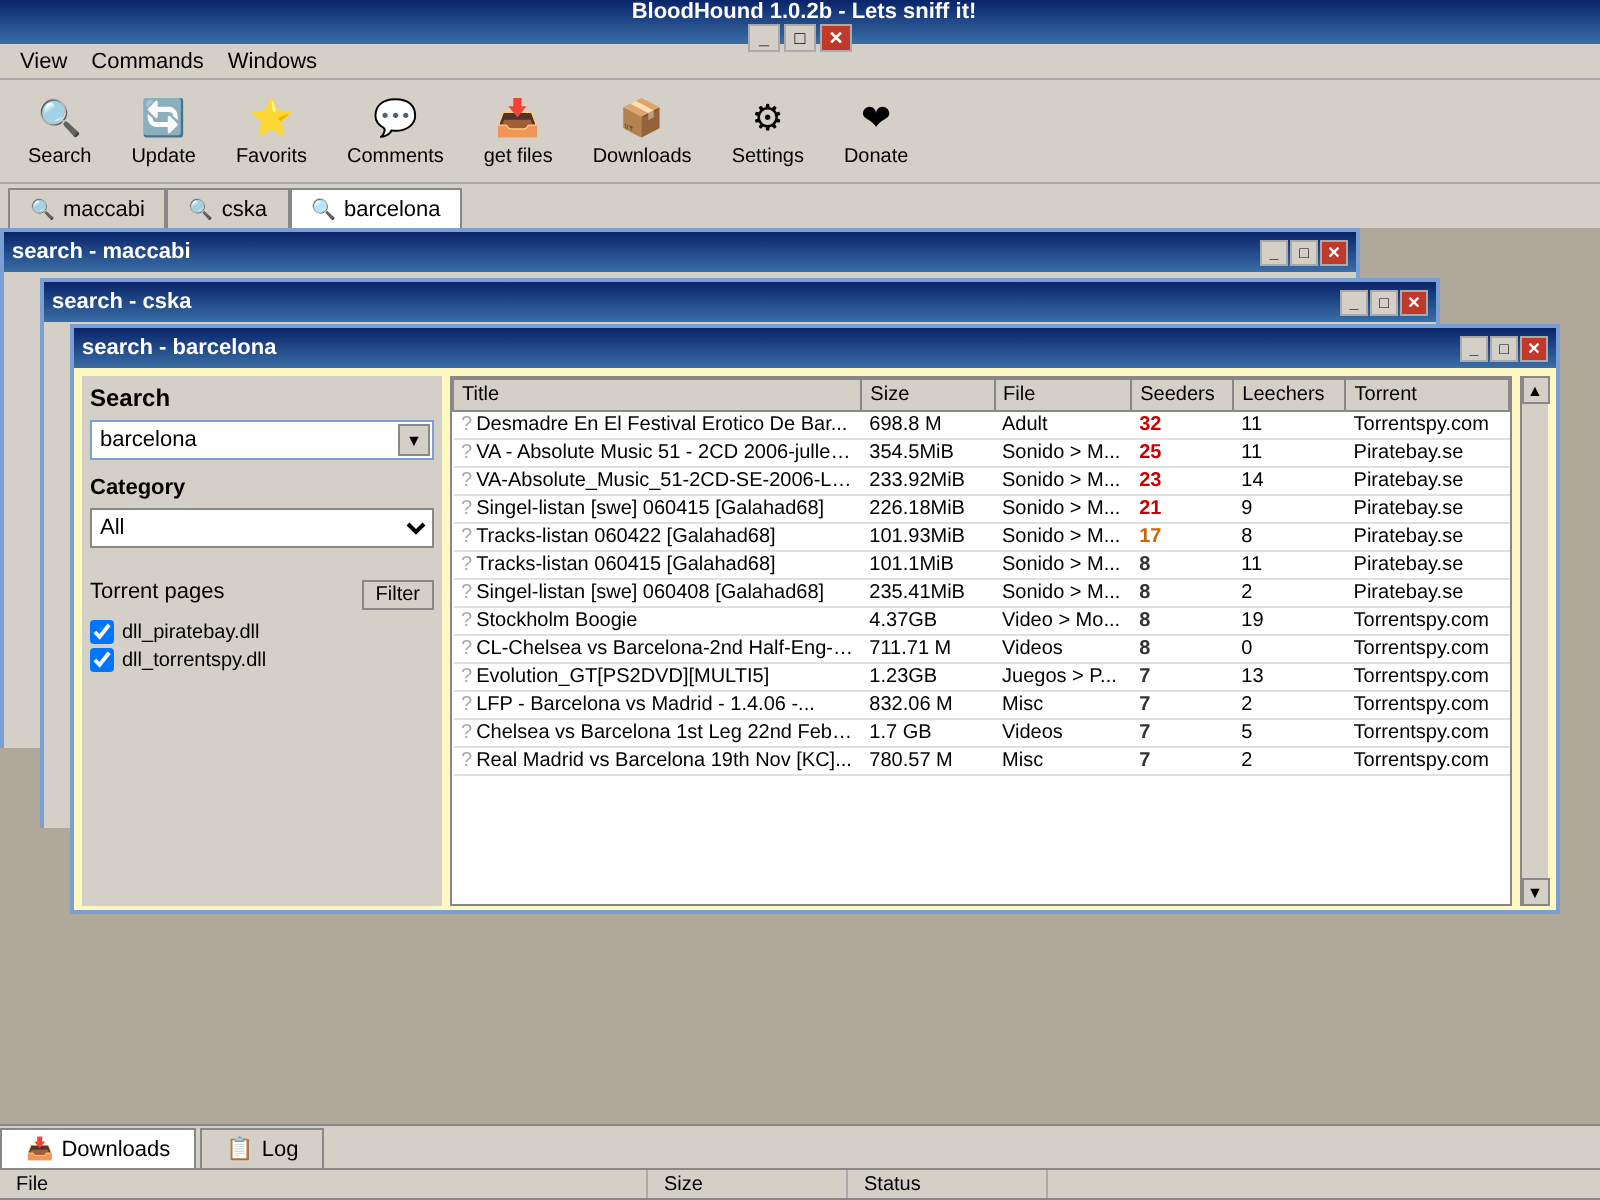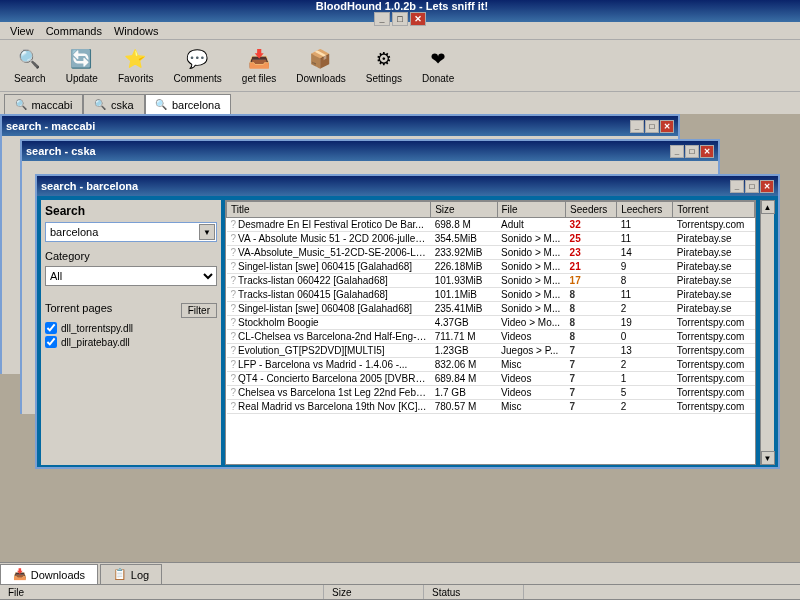--- a/index.html
+++ b/index.html
@@ -114,23 +114,23 @@
     }
     .search-window-cska {
       position: absolute;
       top: 25px; left: 20px;
       width: 700px;
       background: #d4d0c8;
       border: 2px solid #7a9fd4;
     }
     .search-window-barcelona {
       position: absolute;
-      top: 60px; left: 35px;
+      top: 48px; left: 35px;
       width: 745px;
-      background: #0369a1;
+      background: #fef9c3;
       border: 2px solid #7a9fd4;
     }
 
     .win-title-bar {
       background: linear-gradient(to bottom, #0a246a, #3a6ea5);
       color: white;
       height: 20px;
       display: flex;
       align-items: center;
       justify-content: space-between;
@@ -187,39 +187,39 @@
       position: absolute;
       right: 2px; top: 2px;
       width: 16px; height: 16px;
       background: #d4d0c8;
       border: 1px solid #888;
       display: flex; align-items: center; justify-content: center;
       cursor: pointer;
       font-size: 8px;
     }
     .category-title {
-      font-weight: normal;
+      font-weight: bold;
       font-size: 11px;
       margin-bottom: 4px;
     }
     .category-select {
       width: 100%;
       height: 20px;
       border: 1px solid #888;
       background: white;
       font-size: 11px;
       margin-bottom: 8px;
     }
     .torrent-pages-title {
       font-size: 11px;
       margin-bottom: 4px;
     }
     .torrent-pages-header {
       display: flex;
-      align-items: center;
+      align-items: flex-start;
       justify-content: space-between;
       margin-bottom: 4px;
       gap: 35px;
     }
     .filter-btn {
       padding: 1px 6px;
       border: 1px solid #888;
       background: #d4d0c8;
       cursor: pointer;
       font-size: 10px;
@@ -453,25 +453,25 @@
           <select class="category-select">
             <option>All</option>
           </select>
         </div>
         <div class="torrent-pages-header">
           <span class="torrent-pages-title">Torrent pages</span>
           <button class="filter-btn">Filter</button>
         </div>
         <div class="checkbox-item">
           <input type="checkbox" checked="" style="">
-          <span>dll_torrentspy.dll</span>
+          <span>dll_piratebay.dll</span>
         </div>
         <div class="checkbox-item">
           <input type="checkbox" checked="" style="">
-          <span>dll_piratebay.dll</span>
+          <span>dll_torrentspy.dll</span>
         </div>
       </div>
 
       <div class="results-area">
         <table class="results-table">
           <thead>
             <tr>
               <th style="min-width:180px;">Title</th>
               <th style="min-width:65px;">Size</th>
               <th style="min-width:65px;">File</th>
@@ -563,28 +563,20 @@
   </tr>
               <tr>
     <td><span class="torrent-icon">?</span>LFP - Barcelona vs Madrid - 1.4.06 -...</td>
     <td>832.06 M</td>
     <td>Misc</td>
     <td class="seeders-low">7</td>
     <td>2</td>
     <td>Torrentspy.com</td>
   </tr>
               <tr>
-    <td><span class="torrent-icon">?</span>QT4 - Concierto Barcelona 2005 [DVBRIP...</td>
-    <td>689.84 M</td>
-    <td>Videos</td>
-    <td class="seeders-low">7</td>
-    <td>1</td>
-    <td>Torrentspy.com</td>
-  </tr>
-              <tr>
     <td><span class="torrent-icon">?</span>Chelsea vs Barcelona 1st Leg 22nd Feb ...</td>
     <td>1.7 GB</td>
     <td>Videos</td>
     <td class="seeders-low">7</td>
     <td>5</td>
     <td>Torrentspy.com</td>
   </tr>
               <tr>
     <td><span class="torrent-icon">?</span>Real Madrid vs Barcelona 19th Nov [KC]...</td>
     <td>780.57 M</td>

